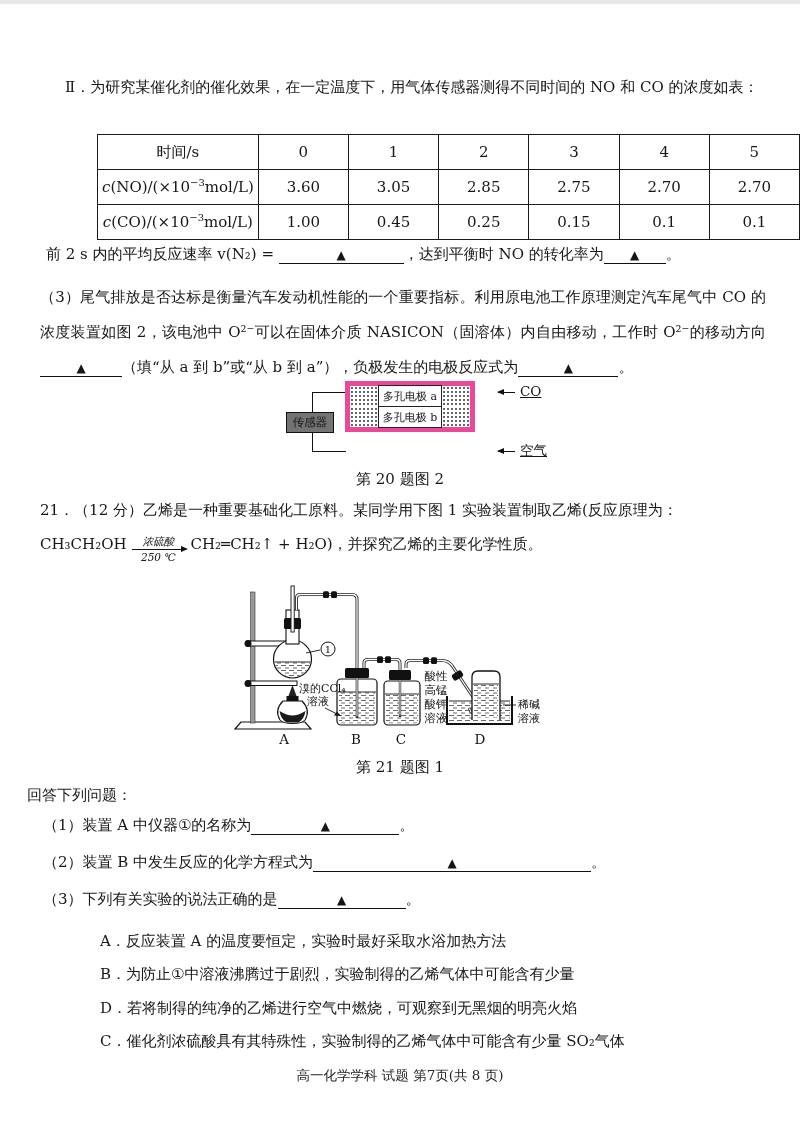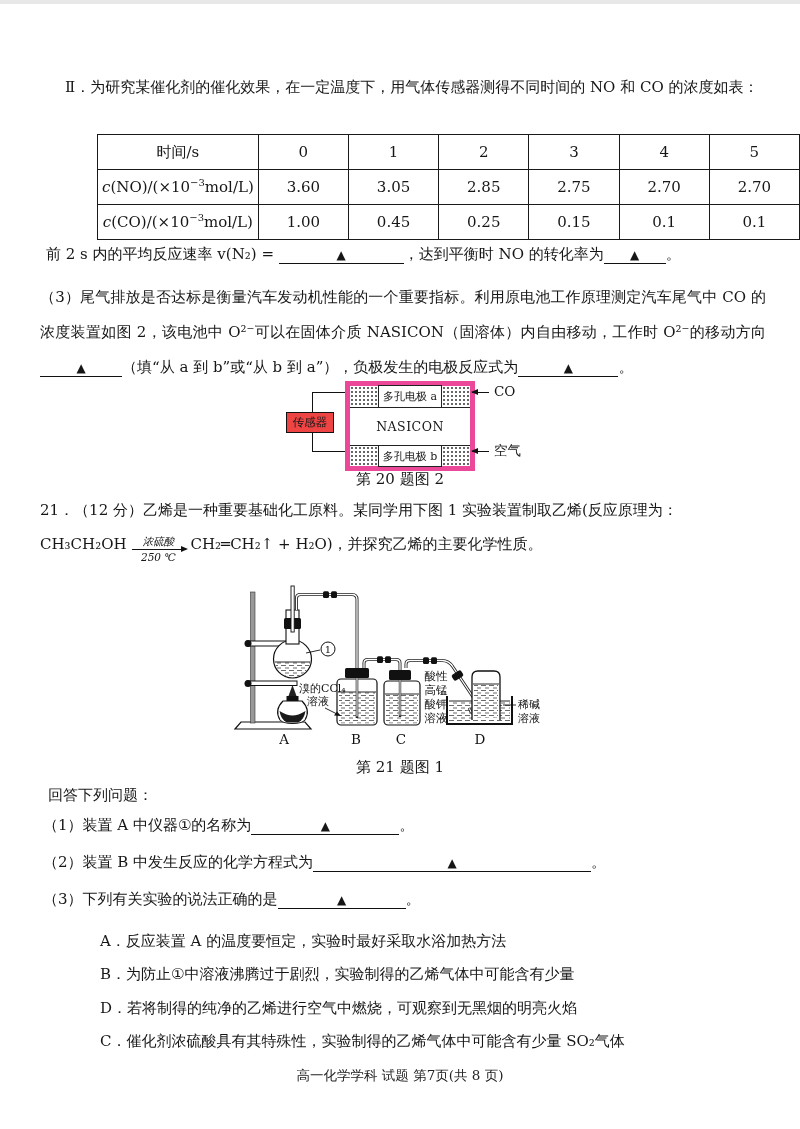--- a/index.html
+++ b/index.html
@@ -24,38 +24,38 @@
     font-size:15px;padding:0 4px;
   }
   td.rowlab{width:137px;}
   td.val{width:85px;}
   .ital{font-style:italic;}
   .sup{vertical-align:super;font-size:10px;line-height:0;}
   
   #sensor{left:0;top:372px;width:800px;height:94px;}
   #sensor .sbox{
     left:286px;top:36px;width:46px;height:19px;border:1px solid #111;
-    background:#ef4444;z-index:3;font-size:11.5px;line-height:19px;text-align:center;
+    background:#737373;z-index:3;font-size:11.5px;line-height:19px;text-align:center;
     position:absolute;
   }
   .wireT{position:absolute;left:312px;top:16px;width:33px;height:22px;
     border-top:1.2px solid #111;border-left:1.2px solid #111;}
   .wireB{position:absolute;left:312px;top:53px;width:33px;height:22px;
     border-bottom:1.2px solid #111;border-left:1.2px solid #111;}
   .assembly{position:absolute;left:345px;top:5px;width:120px;border:5px solid #ec4899;}
   .ebar{position:relative;height:21px;
     background-image:radial-gradient(circle,#666 0.9px,rgba(0,0,0,0) 1px);
     background-size:4px 4px;background-color:#fff;}
   .nasicon{position:relative;height:37px;border-top:1px solid #222;border-bottom:1px solid #222;
     background:#fff;display:flex;align-items:center;justify-content:center;
     font-size:12.5px;letter-spacing:0.5px;}
   .elabel{position:absolute;left:28px;top:-1px;height:21px;width:62px;background:#fff;
     border:1px solid #222;font-size:11px;display:flex;align-items:center;
     justify-content:center;white-space:nowrap;}
-  .gasrow{position:absolute;left:472px;font-size:13.5px;white-space:nowrap;}
+  .gasrow{position:absolute;left:498px;font-size:13.5px;white-space:nowrap;text-decoration:underline;}
   .garr{display:inline-block;width:17px;height:0;border-top:1.2px solid #111;
     position:relative;vertical-align:middle;margin-right:5px;}
   .garr::before{content:"";position:absolute;left:-1px;top:-4px;
     border-right:7px solid #111;border-top:3.5px solid transparent;
     border-bottom:3.5px solid transparent;}
   .caption{width:800px;text-align:center;font-size:15px;}
   
   #p-eq{display:flex;align-items:flex-start;}
   .rxn{display:inline-flex;flex-direction:column;align-items:center;margin:0 5px;}
   .rxn-above,.rxn-below{font-size:10.5px;line-height:1.25;white-space:nowrap;font-style:italic;}
@@ -118,21 +118,20 @@
   </div>
 
   <div class="abs" id="sensor">
     <div class="wireT"></div>
     <div class="wireB"></div>
     <div class="sbox">传感器</div>
     <div class="assembly">
       <div class="ebar">
         <div class="elabel">多孔电极 a</div>
       </div>
-      <div class="nasicon">NASICON</div>
       <div class="ebar" style="height:20px;">
         <div class="elabel" style="height:20px;">多孔电极 b</div>
       </div>
     </div>
     <div class="gasrow" style="top:7px;">
       <span class="garr"></span><span>CO</span>
     </div>
     <div class="gasrow" style="top:66px;">
       <span class="garr"></span><span>空气</span>
     </div>
@@ -263,21 +262,21 @@
     <g>
       <text x="51" y="160" font-size="13.5" text-anchor="middle">A</text>
       <text x="123" y="160" font-size="13.5" text-anchor="middle">B</text>
       <text x="168" y="160" font-size="13.5" text-anchor="middle">C</text>
       <text x="247" y="160" font-size="13.5" text-anchor="middle">D</text>
     </g>
   </svg>
 
   <div class="abs caption" style="top:754px;">第 21 题图 1</div>
 
-  <div class="abs" style="left:48px;top:782px;">回答下列问题：</div>
+  <div class="abs" style="left:27px;top:782px;">回答下列问题：</div>
 
   <div class="abs" style="left:43px;top:812px;white-space:nowrap;">
     <span>（1）装置 A 中仪器①的名称为</span><span class="blank" style="width:148px;">▲</span><span>。</span>
   </div>
   <div class="abs" style="left:43px;top:849px;white-space:nowrap;">
     <span>（2）装置 B 中发生反应的化学方程式为</span><span class="blank" style="width:278px;">▲</span><span>。</span>
   </div>
   <div class="abs" style="left:43px;top:886px;white-space:nowrap;">
     <span>（3）下列有关实验的说法正确的是</span><span class="blank" style="width:128px;">▲</span><span>。</span>
   </div>

